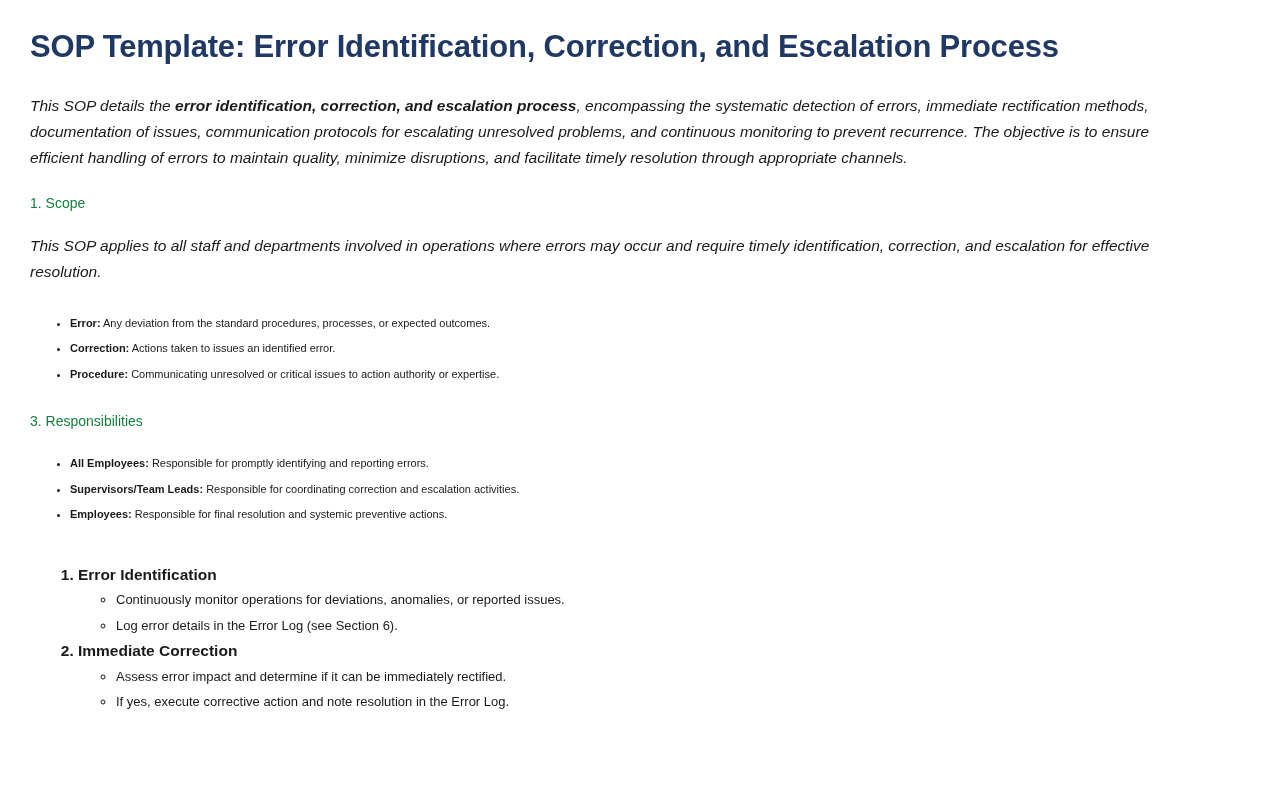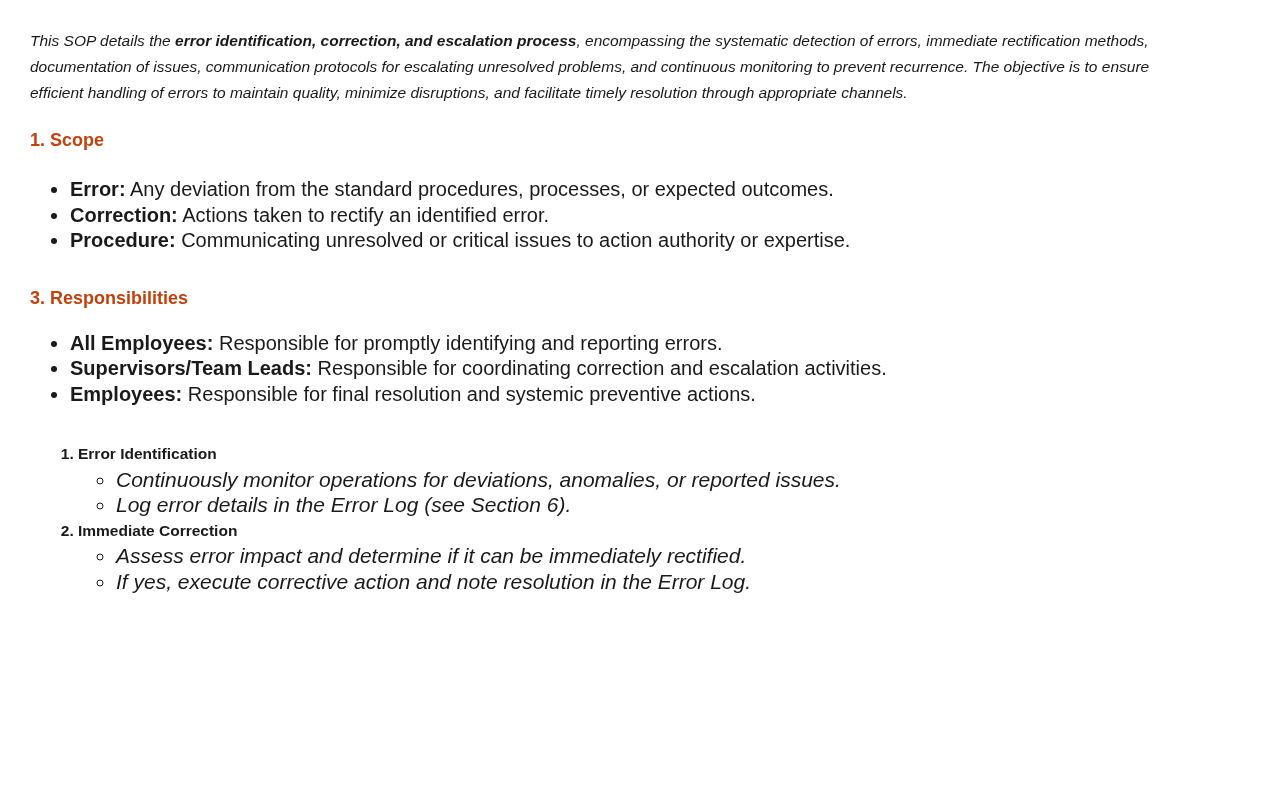--- a/index.html
+++ b/index.html
@@ -27,82 +27,83 @@
     letter-spacing: -0.2px;
   }
   p.body-text {
     font-size: 15.5px;
     line-height: 26px;
     margin: 0 0 24px 0;
     color: #1a1a1a;
     font-style: italic;
   }
   h2.section-heading {
-    font-size: 18px;
-    font-weight: bold;
+    font-size: 14px;
+    font-weight: normal;
     margin: 0 0 22px 0;
-    color: #c2410c;
+    color: #15803d;
   }
   .sec-block {
     margin-bottom: 26px;
   }
   ul.bullets {
     margin: 0 0 0 0;
     padding-left: 40px;
     list-style-type: disc;
   }
   ul.bullets li {
-    font-size: 20px;
+    font-size: 11px;
     line-height: 25.5px;
     margin: 0 0 0 0;
   }
   ol.numbered {
     margin: 0;
     padding-left: 48px;
     list-style-type: decimal;
   }
   ol.numbered > li {
     font-size: 15.5px;
     line-height: 25.5px;
     font-weight: bold;
   }
   ul.sub-bullets {
     margin: 0;
     padding-left: 38px;
     list-style-type: circle;
   }
   ul.sub-bullets li {
-    font-size: 21px;
+    font-size: 13px;
     line-height: 25.5px;
     font-weight: normal;
-    font-style: italic;
   }
   .b { font-weight: bold; }
 </style>
 </head>
 <body>
 
 <div class="page">
 
+  <h1 class="doc-title">SOP Template: Error Identification, Correction, and Escalation Process</h1>
 
   <p class="body-text"><span>This SOP details the </span><span class="b">error identification, correction, and escalation process</span><span>, encompassing the systematic detection of errors, immediate rectification methods, documentation of issues, communication protocols for escalating unresolved problems, and continuous monitoring to prevent recurrence. The objective is to ensure efficient handling of errors to maintain quality, minimize disruptions, and facilitate timely resolution through appropriate channels.</span></p>
 
   <div class="sec-block">
     <h2 class="section-heading">1. Scope</h2>
+    <p class="body-text">This SOP applies to all staff and departments involved in operations where errors may occur and require timely identification, correction, and escalation for effective resolution.</p>
   </div>
 
   <div class="sec-block">
     <ul class="bullets">
       <li><span class="b">Error:</span><span> Any deviation from the standard procedures, processes, or expected outcomes.</span></li>
-      <li><span class="b">Correction:</span><span> Actions taken to rectify an identified error.</span></li>
+      <li><span class="b">Correction:</span><span> Actions taken to issues an identified error.</span></li>
       <li><span class="b">Procedure:</span><span> Communicating unresolved or critical issues to action authority or expertise.</span></li>
     </ul>
   </div>
 
-  <div class="sec-block" style="margin-top:34px;">
+  <div class="sec-block" style="margin-top:26px;">
     <h2 class="section-heading">3. Responsibilities</h2>
     <ul class="bullets">
       <li><span class="b">All Employees:</span><span> Responsible for promptly identifying and reporting errors.</span></li>
       <li><span class="b">Supervisors/Team Leads:</span><span> Responsible for coordinating correction and escalation activities.</span></li>
       <li><span class="b">Employees:</span><span> Responsible for final resolution and systemic preventive actions.</span></li>
     </ul>
   </div>
 
   <div class="sec-block" style="margin-top:34px;">
     <ol class="numbered">

